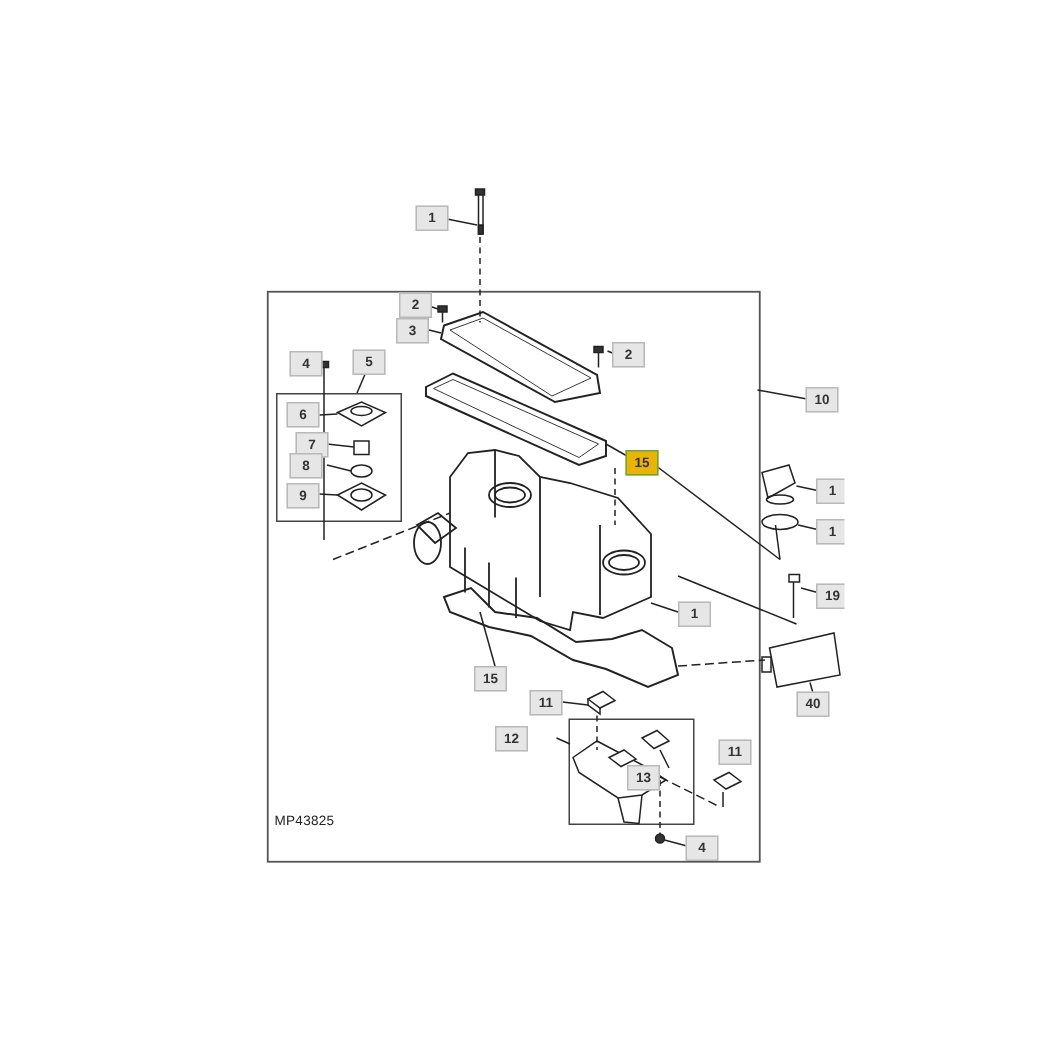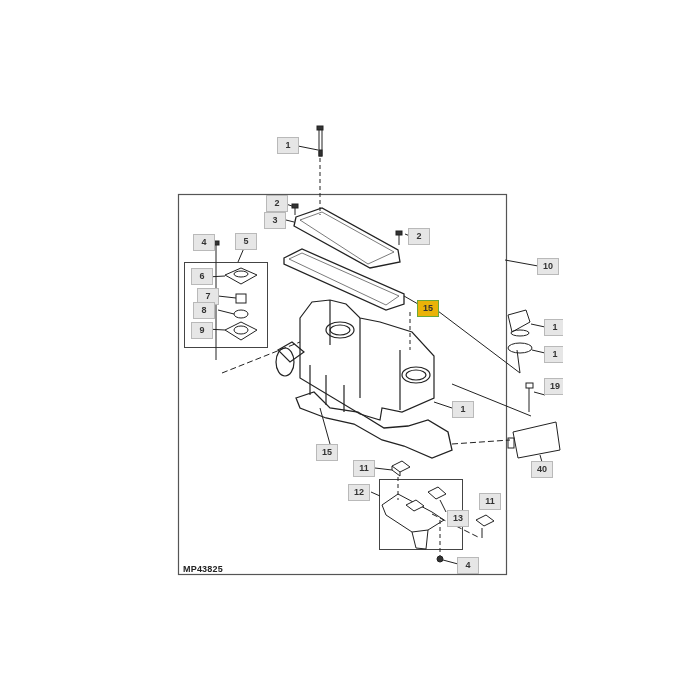--- a/index.html
+++ b/index.html
@@ -4,21 +4,21 @@
 <style>
   html, body { margin:0; padding:0; background:#ffffff; }
   body { width:700px; height:700px; position:relative; overflow:hidden; font-family:"Liberation Sans", sans-serif; }
   #diagram { position:absolute; left:0; top:0; width:700px; height:700px; }
   .callout {
     position:absolute; width:22px; height:17px; box-sizing:border-box;
     background:#e6e6e6; border:1px solid #b9b9b9;
     font-size:9px; font-weight:bold; color:#333; text-align:center; line-height:15px;
   }
   .callout.hl { background:#eab308; border-color:#6aa83a; }
-  .figid { position:absolute; left:183px; top:564px; font-size:9px; font-weight:bold; color:#222; letter-spacing:0.2px; }
+  .figid { position:absolute; left:183px; top:542px; font-size:9px; font-weight:normal; color:#222; letter-spacing:0.2px; }
   .clip { position:absolute; left:563px; top:0; width:137px; height:700px; background:#ffffff; }
 </style>
 </head>
 <body>
 
 <div id="diagram">
 <svg width="700" height="700" viewBox="0 0 700 700" xmlns="http://www.w3.org/2000/svg">
   <g fill="none" stroke="#222" stroke-width="1">
 
     <rect x="178.5" y="194.5" width="328" height="380" stroke="#555" stroke-width="1.2"></rect>
@@ -146,25 +146,25 @@
 <div class="callout" style="left:193px;top:234px">4</div>
 <div class="callout" style="left:457px;top:557px">4</div>
 <div class="callout" style="left:235px;top:233px">5</div>
 <div class="callout" style="left:191px;top:268px">6</div>
 <div class="callout" style="left:197px;top:288px">7</div>
 <div class="callout" style="left:193px;top:302px">8</div>
 <div class="callout" style="left:191px;top:322px">9</div>
 <div class="callout" style="left:316px;top:444px">15</div>
 <div class="callout" style="left:353px;top:460px">11</div>
 <div class="callout" style="left:479px;top:493px">11</div>
-<div class="callout" style="left:348px;top:484px">12</div>
-<div class="callout" style="left:447px;top:510px">13</div>
+<div class="callout" style="left:330px;top:484px">12</div>
+<div class="callout" style="left:418px;top:510px">13</div>
 <div class="callout" style="left:452px;top:401px">1</div>
 <div class="callout hl" style="left:417px;top:300px">15</div>
 <div class="callout" style="left:537px;top:258px">10</div>
 <div class="callout" style="left:544px;top:319px">1</div>
 <div class="callout" style="left:544px;top:346px">1</div>
-<div class="callout" style="left:544px;top:378px">19</div>
+<div class="callout" style="left:544px;top:389px">19</div>
 <div class="callout" style="left:531px;top:461px">40</div>
 
 <div class="clip"></div>
 <div class="figid">MP43825</div>
 </div>
 
 </body></html>

